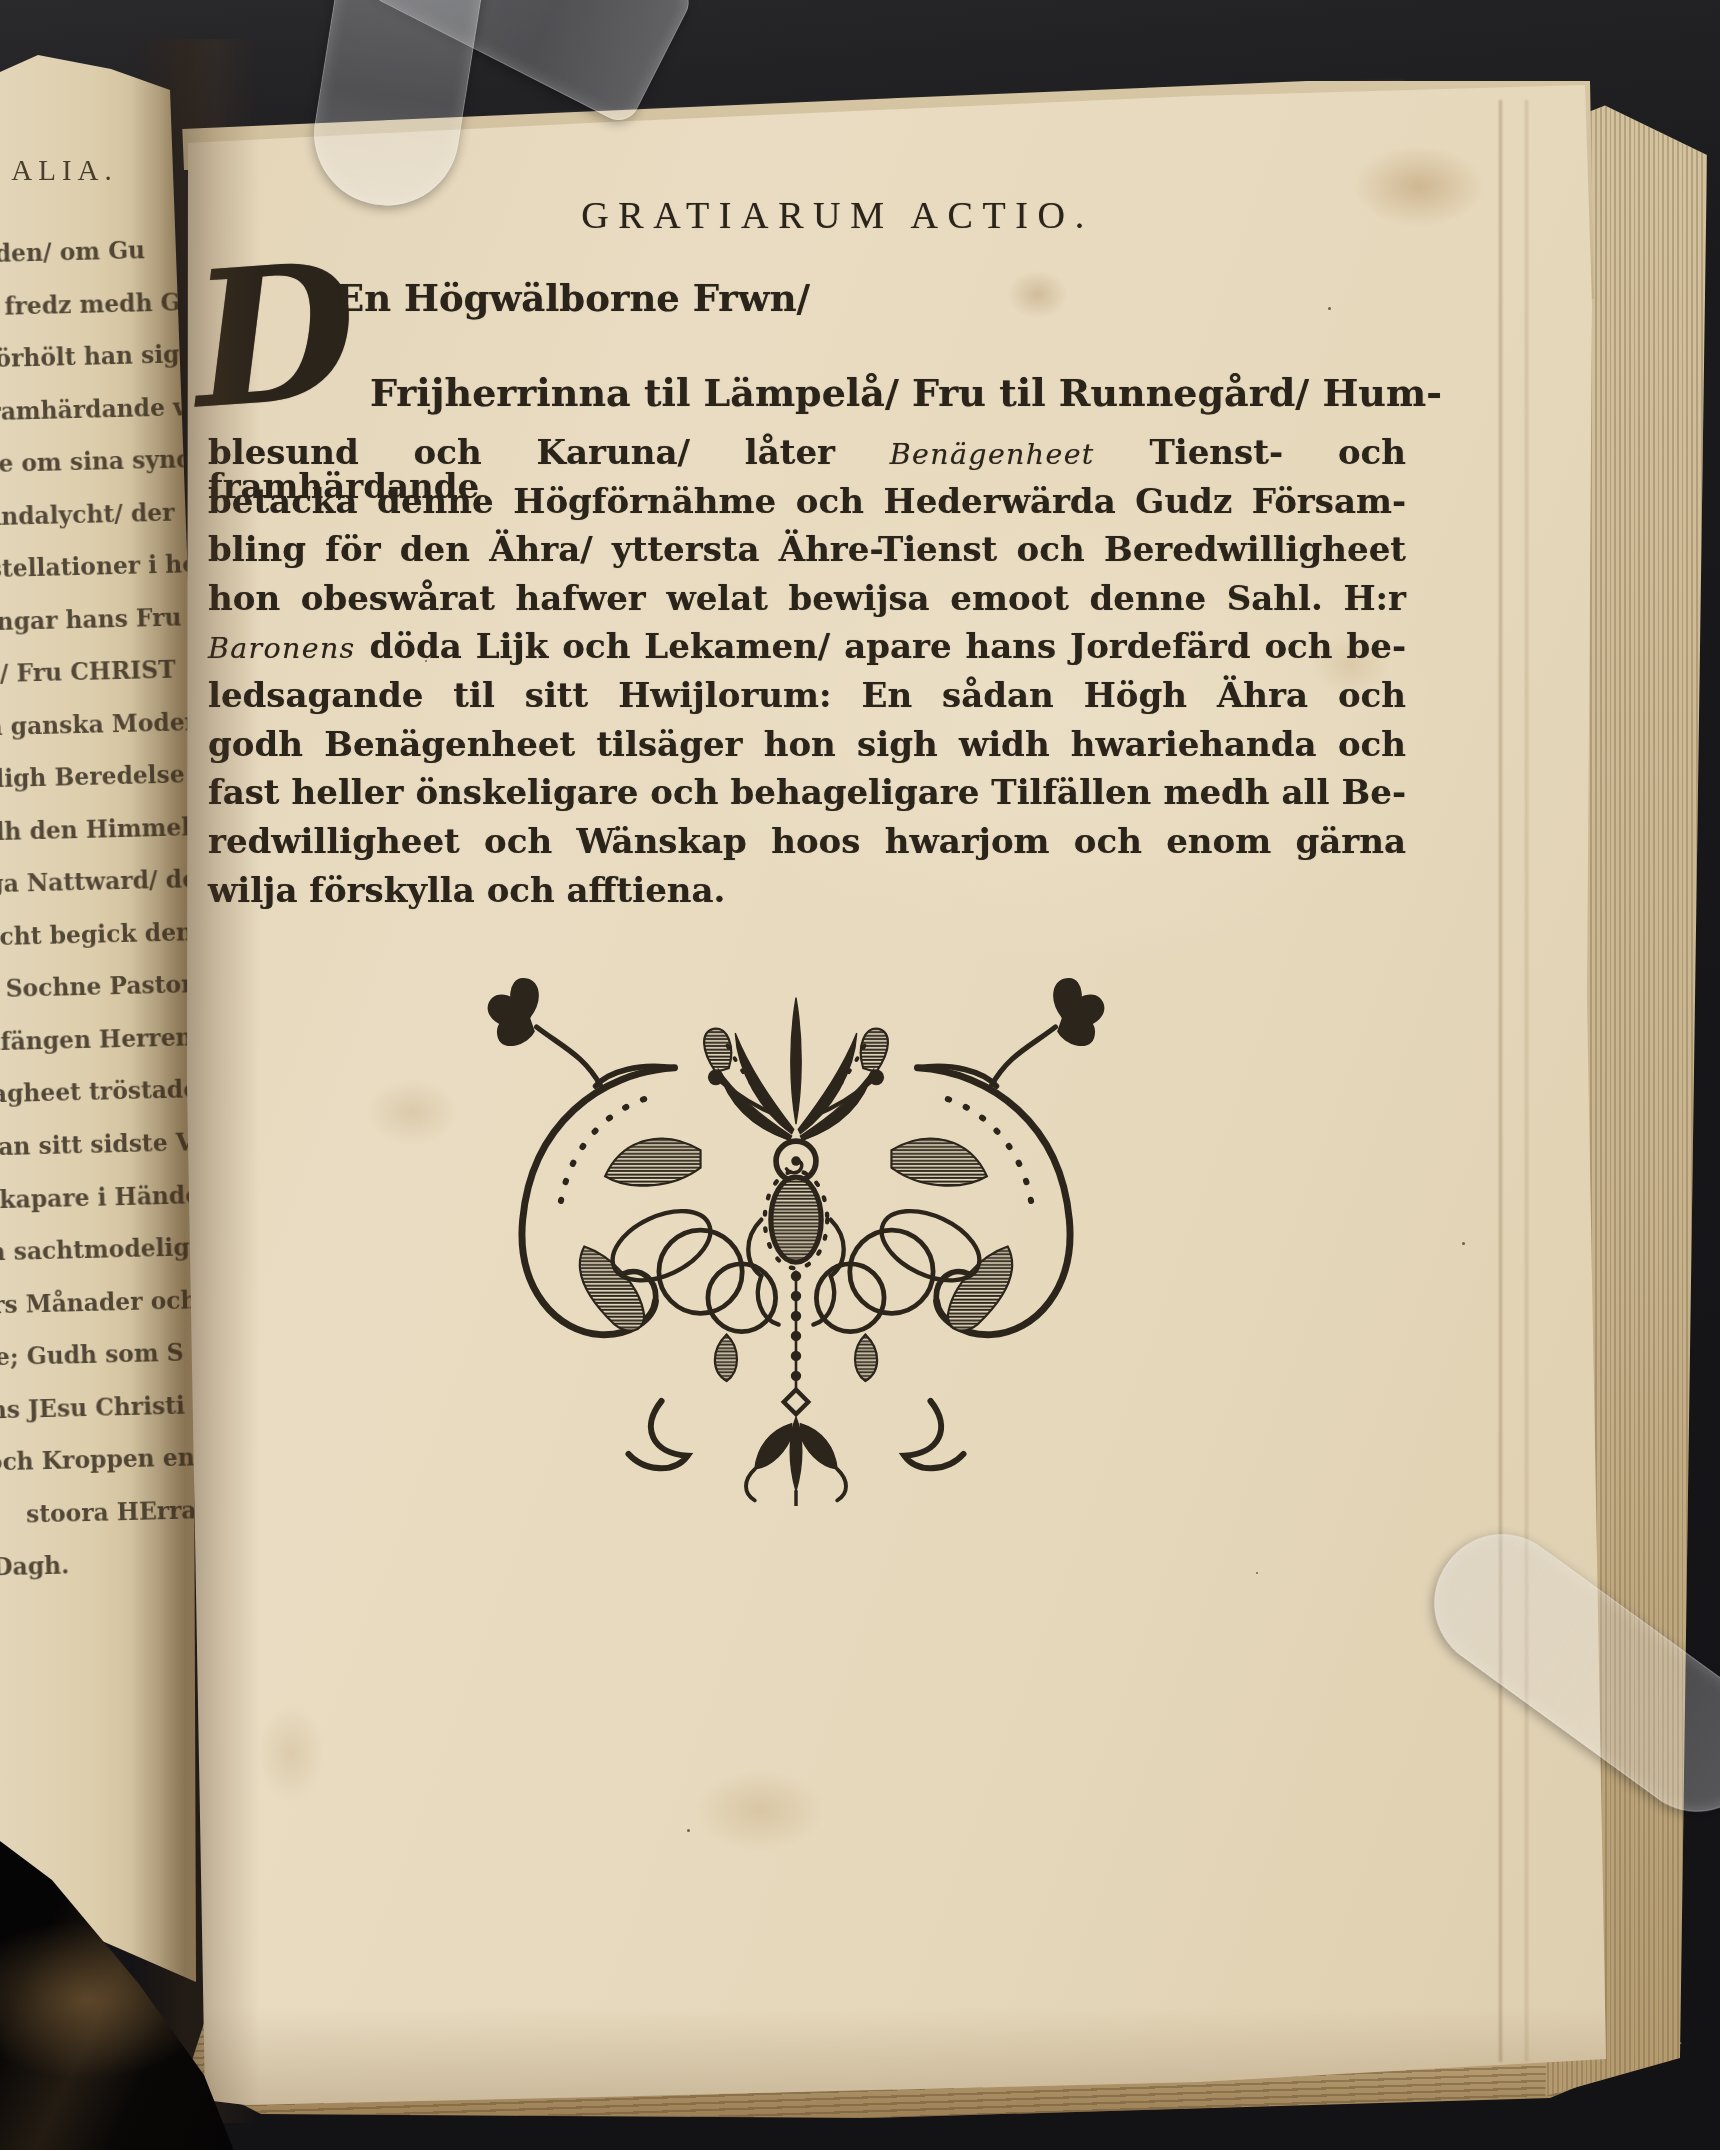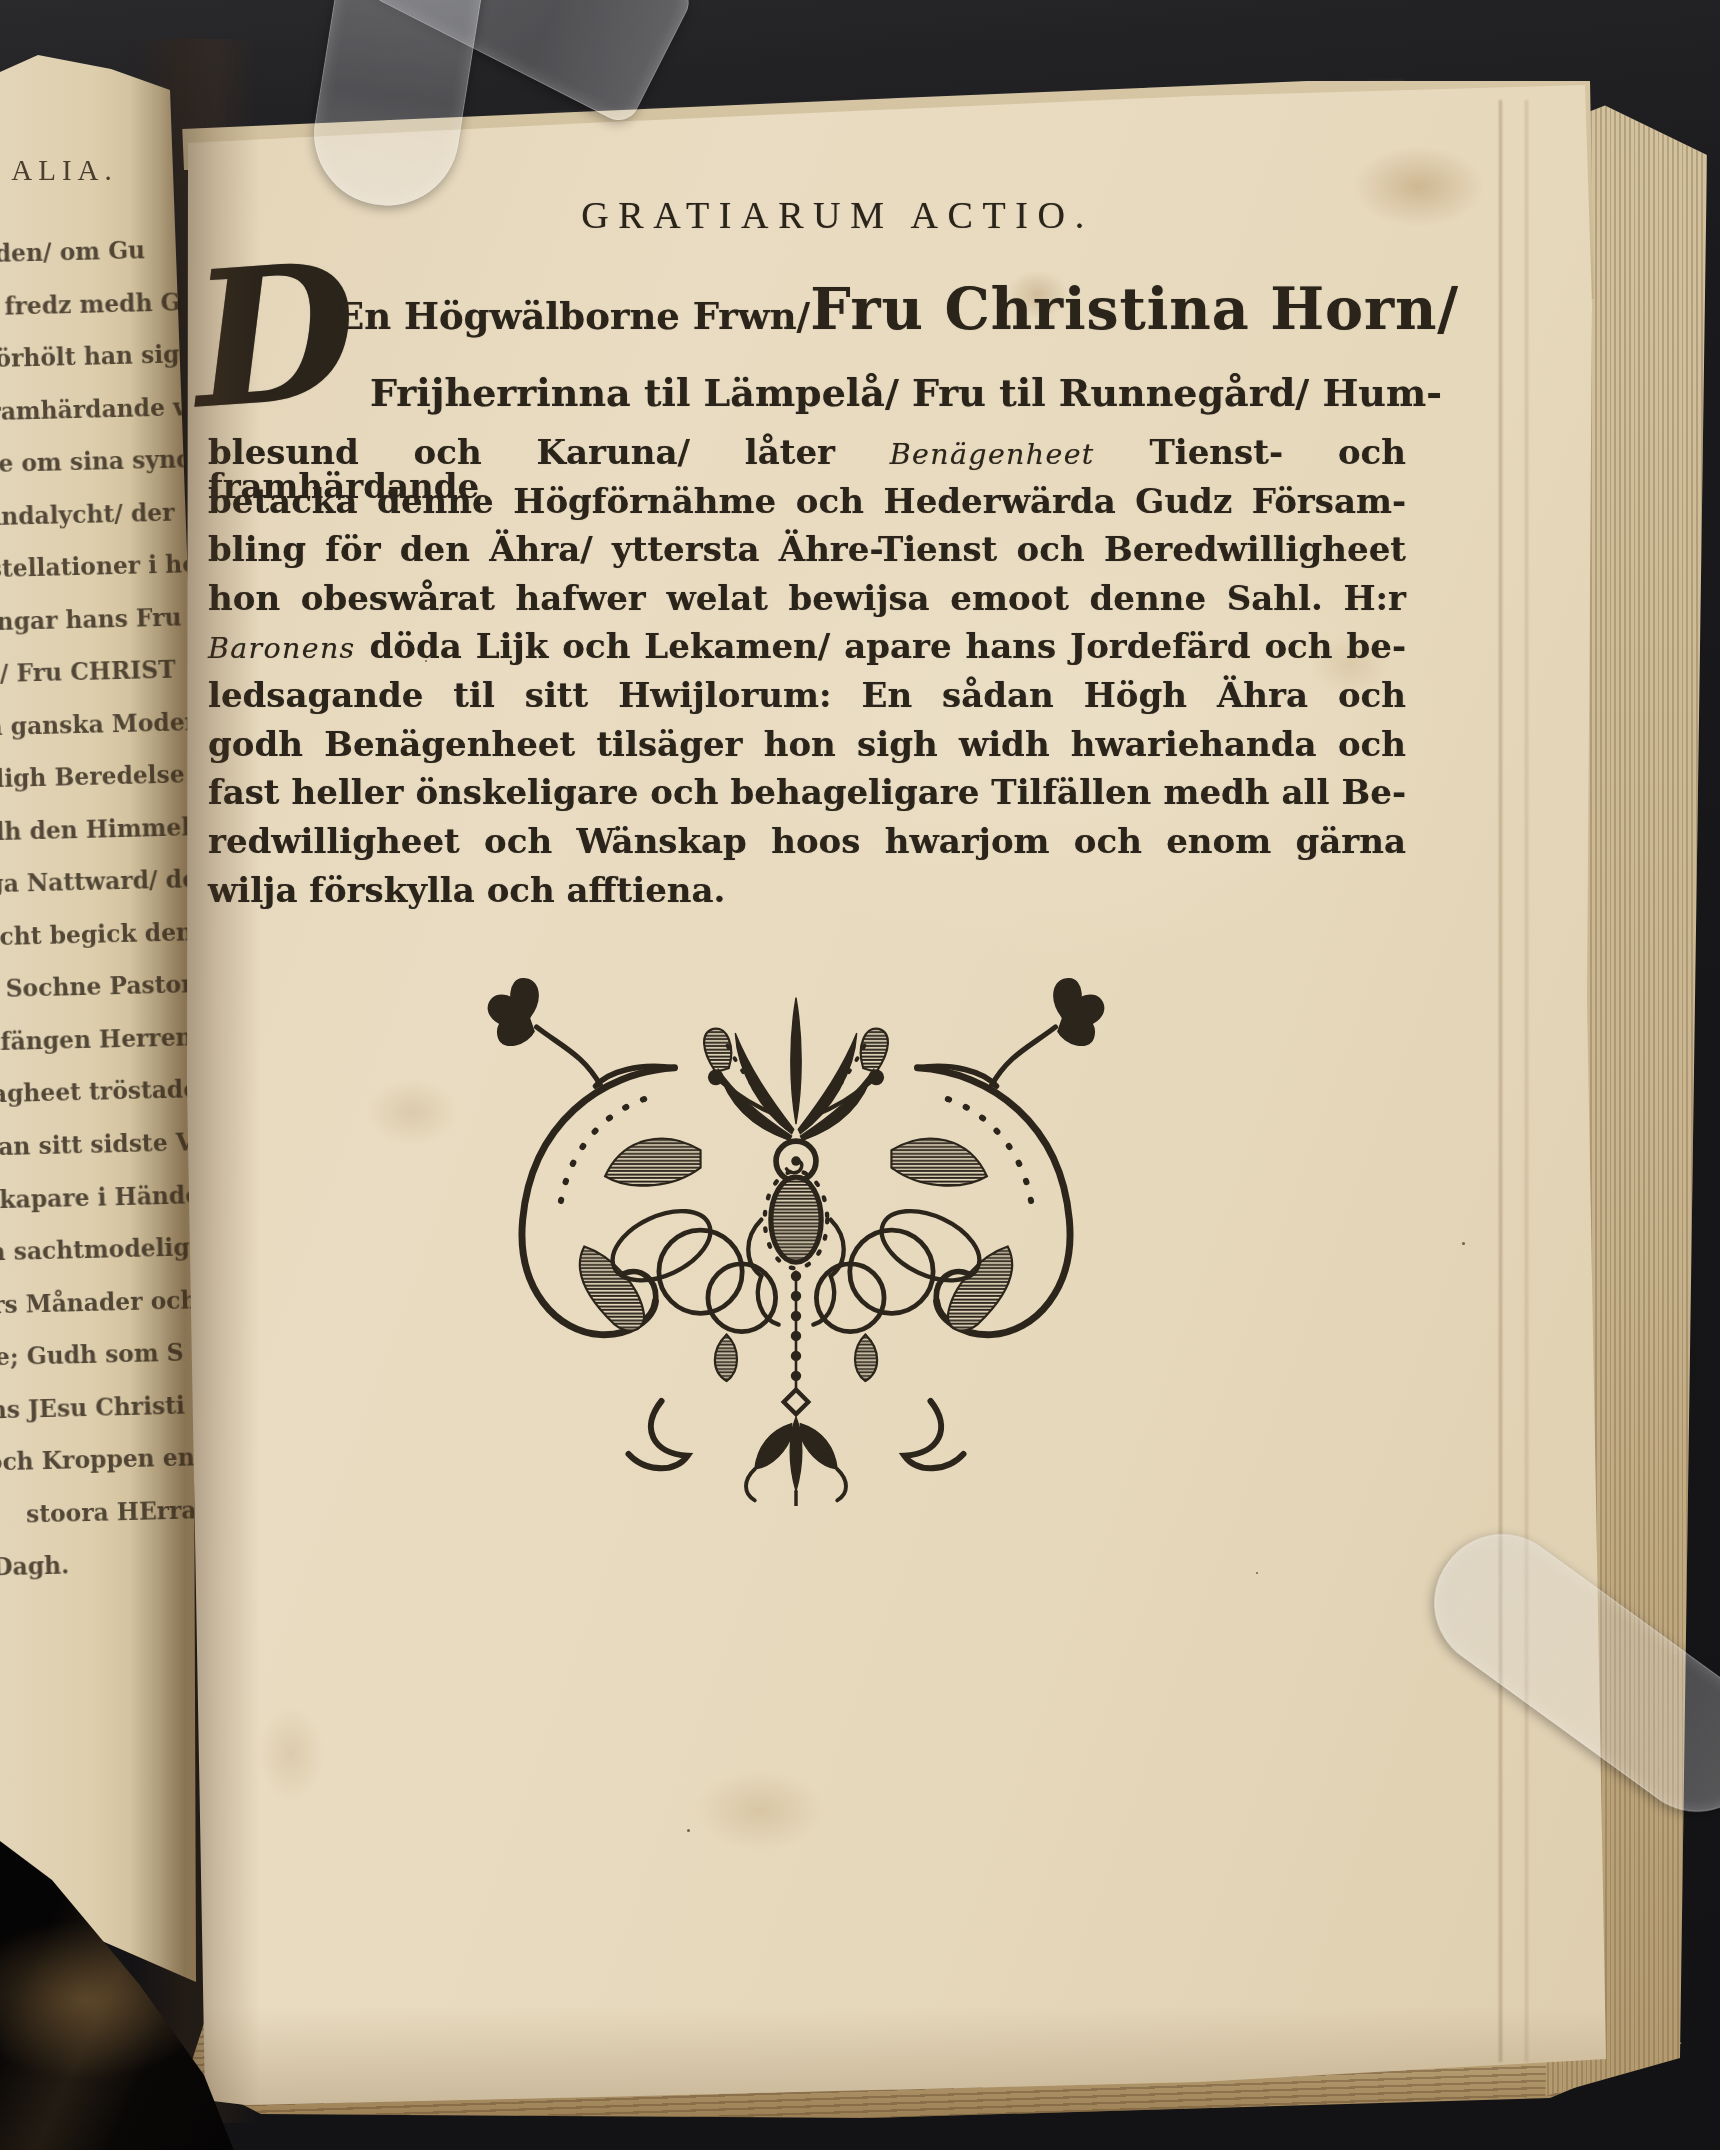--- a/index.html
+++ b/index.html
@@ -159,21 +159,20 @@
     <div class="speck sp5"></div>
     <div class="crease c1"></div>
     <div class="crease c2"></div>
 
     <div class="heading ink">GRATIARUM ACTIO.</div>
 
     <div class="dropcap ink">D</div>
 
     <div class="line1">
       <span class="lead ink">En Högwälborne Frwn/</span>
-      <span class="name ink">Fru Christina Horn/</span>
     </div>
 
     <div class="line2 ink">Frijherrinna til Lämpelå/ Fru til Runnegård/ Hum-</div>
 
     <div class="bodylines" id="body-lines">
         <div class="bl" style="top: 435px;"><span>blesund och Karuna/ låter </span><span class="ant">Benägenheet</span><span> Tienst- och framhärdande</span></div>
         <div class="bl" style="top: 484px;"><span>betacka denne Högförnähme och Hederwärda Gudz Försam-</span></div>
         <div class="bl" style="top: 532px;"><span>bling för den Ähra/ yttersta Ähre-Tienst och Beredwilligheet</span></div>
         <div class="bl" style="top: 581px;"><span>hon obeswårat hafwer welat bewijsa emoot denne Sahl. H:r</span></div>
         <div class="bl" style="top: 629px;"><span class="ant">Baronens</span><span> döda Lijk och Lekamen/ apare hans Jordefärd och be-</span></div>

